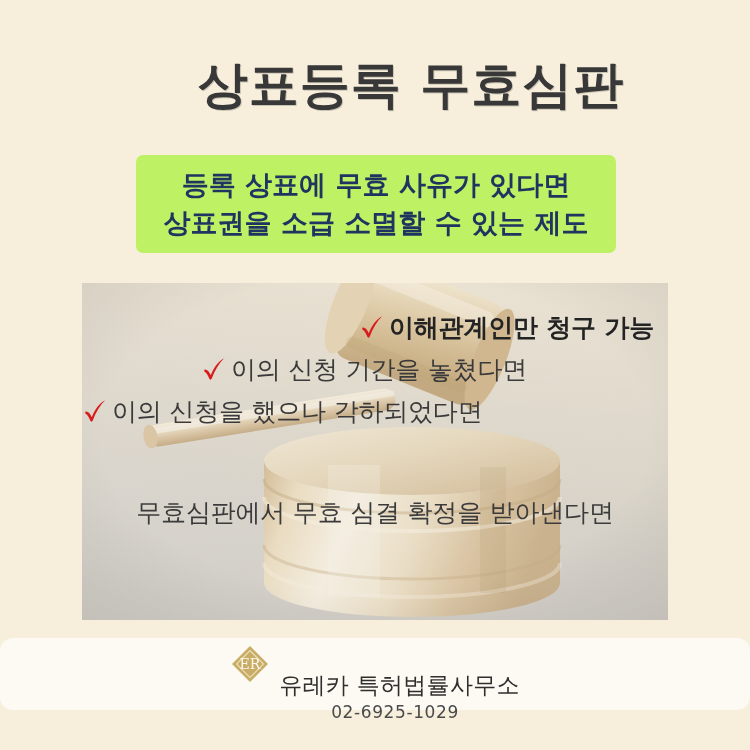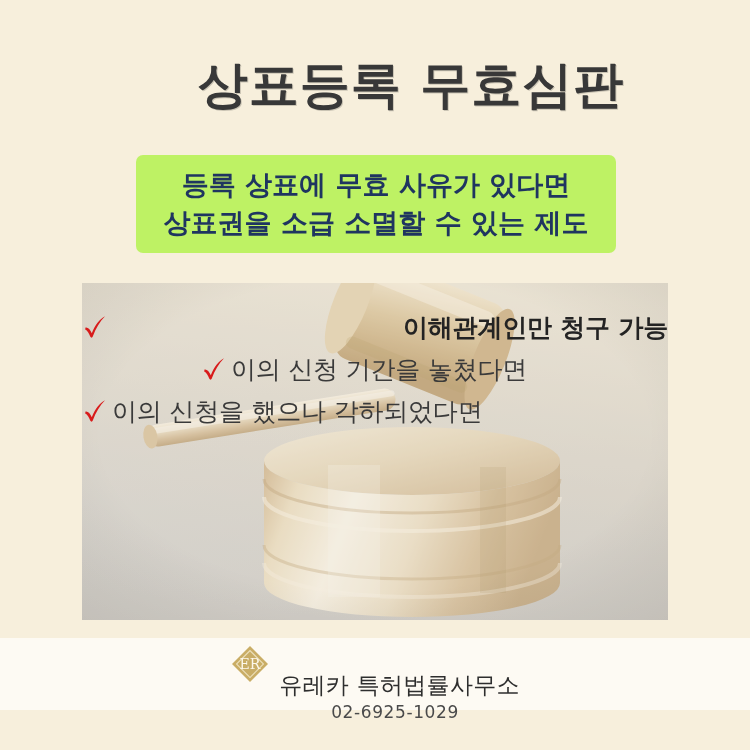--- a/index.html
+++ b/index.html
@@ -57,21 +57,21 @@
   
   #checklist{
     position:absolute;left:0;top:23px;width:586px;
     display:flex;flex-direction:column;
   }
   .check-row{
     display:flex;align-items:center;
     white-space:nowrap;
     height:42px;
   }
-  .check-row.r0{justify-content:space-between;}
+  .check-row.r0{justify-content:flex-end;padding-right:14px;}
   .check-row.r1{justify-content:center;padding-right:22px;}
   .check-row.r2{justify-content:flex-start;padding-right:5px;}
   .chk{
     width:26px;height:26px;flex:none;
     margin-right:4px;
     display:block;
   }
   .chk-txt{
     font-family:"DejaVu Sans","Liberation Sans",sans-serif;
     font-size:24px;
@@ -94,20 +94,21 @@
     line-height:1.62;
     letter-spacing:-.2px;
     white-space:nowrap;
   }
 
   
   #footer-band{
     position:absolute;left:0;top:638px;
     width:750px;height:72px;
     background:#fdfaf3;
+    border-radius:13px;
   }
   #footer-inner{
     position:absolute;left:0;top:0;width:750px;height:72px;
     display:flex;flex-direction:column;
     align-items:center;justify-content:center;
     gap:1px;
   }
   #brand-row{display:flex;align-items:center;gap:9px;}
   #logo-mark{width:40px;height:40px;flex:none;display:block;}
   #brand-name{
@@ -252,20 +253,21 @@
           <path d="M3.5,13.5 C6,13 8.2,15.5 9.8,19.2 C13,11 17.5,5.2 23,2.2
                    C17.8,7.6 13.6,14.4 10.8,22.6 C10.2,24.2 8.8,24 8.2,22.6
                    C7,19.4 5.4,16.4 3.2,15.4 Z" fill="#d81b1b"></path>
         </svg>
         <span class="chk-txt">이의 신청을 했으나 각하되었다면</span>
       </div>
 
     </div>
 
     <div id="photo-body">
+      <div class="body-line">무효심판에서 무효 심결 확정을 받아낸다면</div>
     </div>
 
   </div>
 
   <div id="footer-band">
     <div id="footer-inner">
       <div id="brand-row">
         <svg id="logo-mark" viewBox="0 0 40 40">
           <rect x="20" y="2" width="25.5" height="25.5" transform="rotate(45 20 2)" fill="#c9ad66"></rect>
           <rect x="20" y="6.6" width="19" height="19" transform="rotate(45 20 6.6)" fill="none" stroke="#ece0bb" stroke-width="1.1"></rect>

